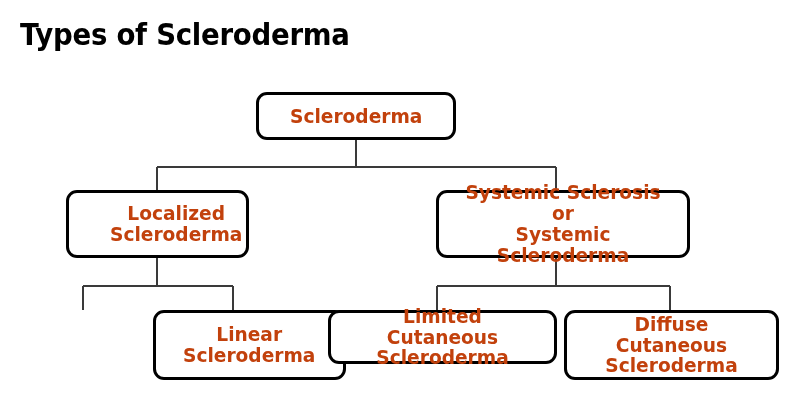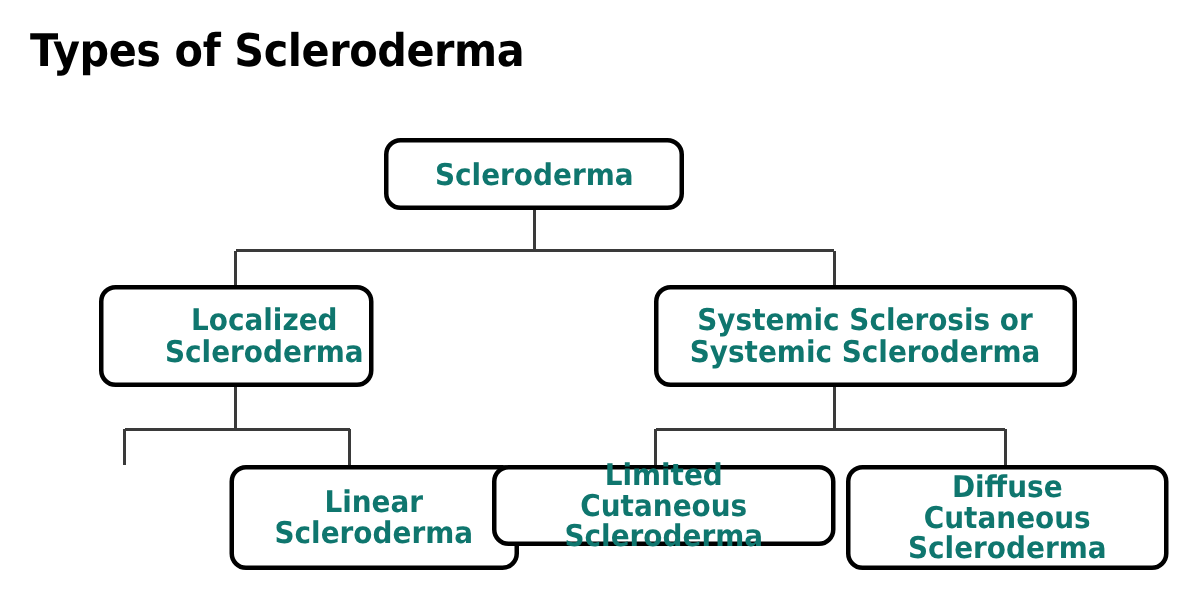--- a/index.html
+++ b/index.html
@@ -55,21 +55,21 @@
   .node {
     position: absolute;
     box-sizing: border-box;
     background: #ffffff;
     border: 3px solid #000000;
     border-radius: 11px;
     display: flex;
     align-items: center;
     justify-content: center;
     text-align: center;
-    color: #0f766e;
+    color: #c2410c;
     font-weight: 700;
     line-height: 1.04;
     padding: 2px 6px;
   }
   .node .label {
     display: block;
     transform: scaleX(0.93);
     transform-origin: center center;
     white-space: pre-line;
   }
@@ -88,21 +88,21 @@
     left: 66px;
     top: 190px;
     width: 183px;
     height: 68px;
     font-size: 20px;
     padding-left: 43px;
   }
   #node-systemic {
     left: 436px;
     top: 190px;
-    width: 282px;
+    width: 254px;
     height: 68px;
     font-size: 20px;
   }
 
   
   #node-morphea {
     left: 22px;
     top: 310px;
     width: 118px;
     height: 70px;

